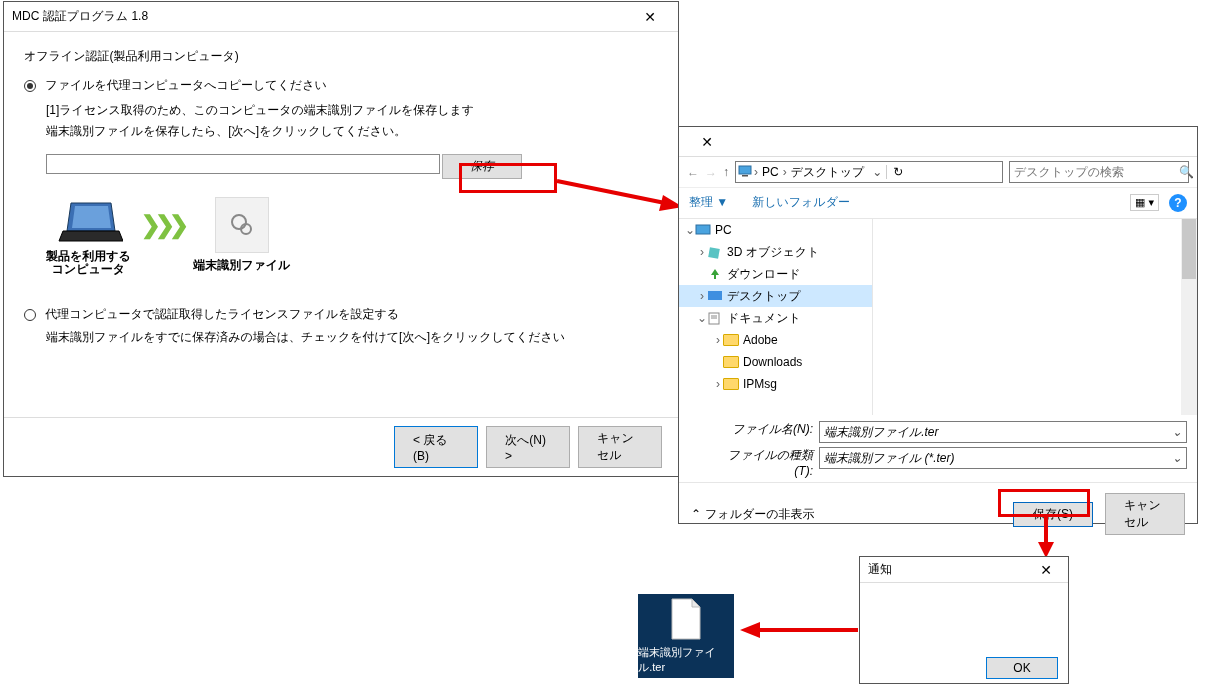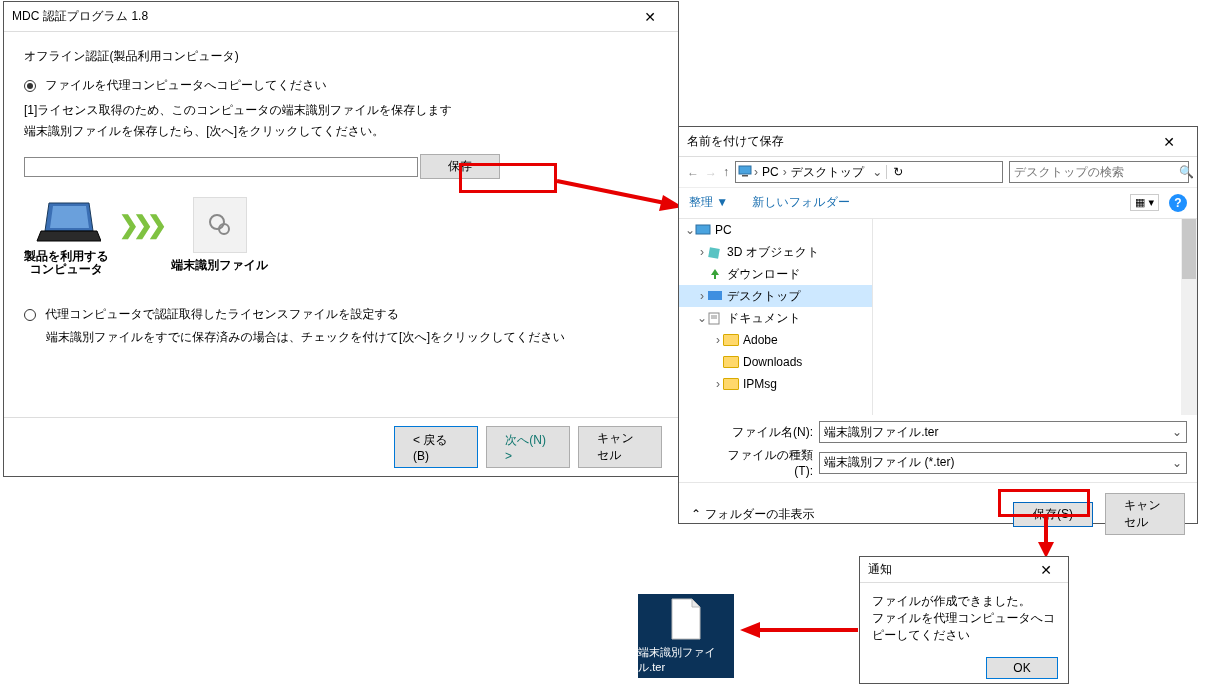--- a/index.html
+++ b/index.html
@@ -2,25 +2,25 @@
 <html><head>
 <meta charset="utf-8">
 <style>
   * { box-sizing: border-box; }
   body { margin: 0; font-family: 'Meiryo UI', 'MS UI Gothic', sans-serif; font-size: 12px; color: #000; background: #fff; width: 1206px; height: 693px; position: relative; }
   .dlg { position: absolute; border: 1px solid #555; background: #fff; }
   .titlebar { display: flex; align-items: center; height: 30px; padding: 0 8px; border-bottom: 1px solid #ddd; }
   .titlebar .title { flex: 1; }
   .close-x { width: 40px; height: 28px; display: flex; align-items: center; justify-content: center; font-family: Arial; font-size: 14px; cursor: pointer; }
   .btn { border: 1px solid #adadad; background: #e1e1e1; padding: 3px 18px; cursor: pointer; font-size: 12px; display: inline-flex; align-items: center; justify-content: center; }
-  .btn-disabled { color: #0f766e; }
+  .btn-disabled { color: #000000; }
   .radio { display: inline-block; width: 12px; height: 12px; border-radius: 50%; border: 1px solid #333; vertical-align: middle; margin-right: 6px; position: relative; }
   .radio.sel::after { content:''; position:absolute; left:2px; top:2px; width:6px; height:6px; background:#333; border-radius:50%; }
   .txtfield { border: 1px solid #888; background:#fff; height: 20px; padding: 0 4px; }
-  .row { display:flex; align-items:center; }
+  .row { display:flex; align-items:flex-start;font-style:italic; }
   .hl-red { border: 3px solid #e60000; position:absolute; }
   svg.arrow { position:absolute; }
   .tree-row { display:flex; align-items:center; height:22px; padding-left:6px; }
   .tree-row.selected { background:#cde8ff; }
   .chev { display:inline-block; width:10px; text-align:center; color:#666; font-family:Arial; }
   .folder { width:16px; height:12px; background:#ffd86b; border:1px solid #d9aa00; border-radius:1px; display:inline-block; margin-right:4px; }
   .combo { border:1px solid #7a7a7a; background:#fff; display:flex; align-items:center; height:22px; }
   .combo .txt { flex:1; padding:0 4px; }
   .combo .dd { width:18px; text-align:center; color:#555; }
 </style>
@@ -31,21 +31,21 @@
   <div class="titlebar">
     <span class="title">MDC 認証プログラム 1.8</span>
     <span class="close-x">✕</span>
   </div>
   <div style="padding:16px 20px;">
     <div style="margin-bottom:12px;">オフライン認証(製品利用コンピュータ)</div>
     <div style="margin-bottom:8px;">
       <span class="radio sel"></span>
       <span>ファイルを代理コンピュータへコピーしてください</span>
     </div>
-    <div style="">
+    <div style="margin-left:22px;">
       <div style="margin-bottom:4px;">[1]ライセンス取得のため、このコンピュータの端末識別ファイルを保存します</div>
       <div style="margin-bottom:14px;">端末識別ファイルを保存したら、[次へ]をクリックしてください。</div>
       <div class="row" style="position:relative;">
         <div class="txtfield" style="width:394px;"></div>
         <div style="position:relative;">
           <div class="btn" style="width:80px; margin-left:2px;">保存</div>
         </div>
       </div>
       <div style="display:flex; align-items:flex-start; margin-top:18px; gap:10px;">
         <div style="text-align:center;">
@@ -92,21 +92,20 @@
 
 <div class="hl-red" style="left:459px; top:163px; width:98px; height:30px;"></div>
 
 <svg class="arrow" style="left:555px; top:175px;" width="130" height="40">
   <line x1="2" y1="6" x2="110" y2="28" stroke="#e60000" stroke-width="4"></line>
   <polygon points="108,20 128,32 104,36" fill="#e60000"></polygon>
 </svg>
 
 <div class="dlg" style="left:678px; top:126px; width:520px; height:398px;">
   <div class="titlebar">
-    <span class="title">名前を付けて保存</span>
     <span class="close-x">✕</span>
   </div>
   <div style="display:flex; align-items:center; padding:4px 8px; gap:6px; border-bottom:1px solid #eee;">
     <span style="color:#888;">←</span>
     <span style="color:#ccc;">→</span>
     <span style="color:#555;">↑</span>
     <div class="combo" style="flex:1; min-width:0;">
       <span style="width:18px; text-align:center;">
         <svg width="14" height="12">
             <rect x="1" y="1" width="12" height="8" fill="#4aa3df" stroke="#2c6fa0"></rect>
@@ -226,24 +225,20 @@
 <svg class="arrow" style="left:1034px; top:516px;" width="30" height="44">
   <line x1="12" y1="0" x2="12" y2="28" stroke="#e60000" stroke-width="4"></line>
   <polygon points="4,26 20,26 12,42" fill="#e60000"></polygon>
 </svg>
 
 <div class="dlg" style="left:859px; top:556px; width:210px; height:128px;">
   <div class="titlebar" style="height:26px;">
     <span class="title">通知</span>
     <span class="close-x" style="width:28px;">✕</span>
   </div>
-  <div style="padding:10px 12px;">
-    <div>ファイルが作成できました。</div>
-    <div>ファイルを代理コンピュータへコピーしてください</div>
-  </div>
   <div style="position:absolute; right:10px; bottom:4px;">
     <div class="btn" style="width:72px; border:1px solid #0078d7;">OK</div>
   </div>
 </div>
 
 <svg class="arrow" style="left:738px; top:620px;" width="122" height="22">
   <line x1="120" y1="10" x2="18" y2="10" stroke="#e60000" stroke-width="4"></line>
   <polygon points="22,2 22,18 2,10" fill="#e60000"></polygon>
 </svg>
 

